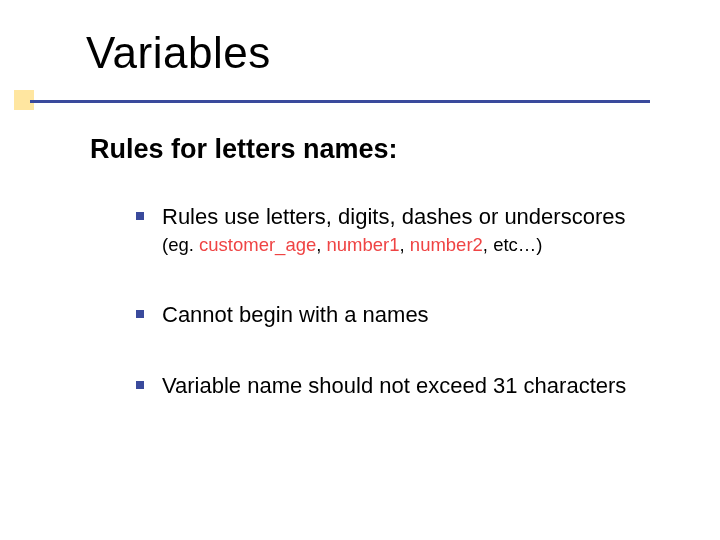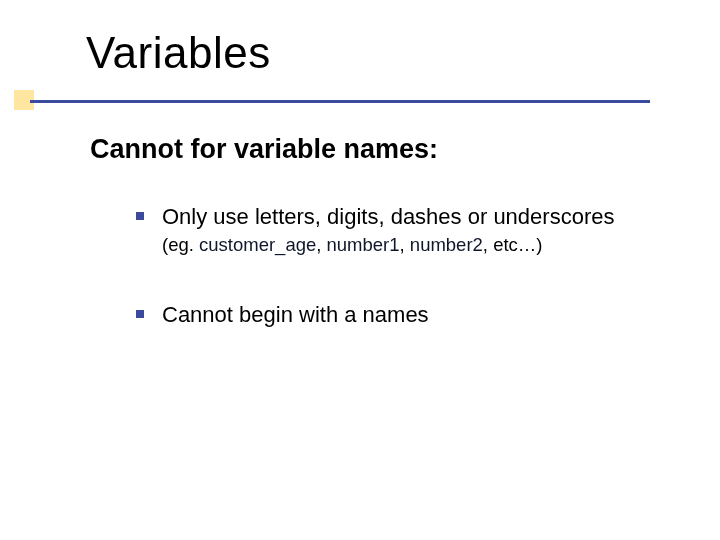--- a/index.html
+++ b/index.html
@@ -74,44 +74,48 @@
     line-height: 1.25;
   }
   .eg {
     margin-left: 26px;
     font-size: 18.5px;
     color: #000;
     margin-top: 2px;
     line-height: 1.3;
   }
   .ex {
-    color: #0f172a;
+    color: #ef4444;
   }
 </style>
 </head>
 <body>
 
 <div class="slide">
   <div class="accent-block"></div>
 
   <div class="title">Variables</div>
   <div class="title-rule"></div>
 
-  <div class="subtitle">Cannot for variable names:</div>
+  <div class="subtitle">Rules for letters names:</div>
 
   <div class="list">
 
     <div class="item">
       <div class="bullet"></div>
-      <div class="item-text">Only use letters, digits, dashes or underscores</div>
+      <div class="item-text">Rules use letters, digits, dashes or underscores</div>
       <div class="eg">
         <span>(eg. </span><span class="ex">customer_age</span>, <span class="ex">number1</span>, <span class="ex">number2</span><span>, etc…)</span>
       </div>
     </div>
 
     <div class="item">
       <div class="bullet"></div>
       <div class="item-text">Cannot begin with a names</div>
     </div>
 
+    <div class="item">
+      <div class="bullet"></div>
+      <div class="item-text">Variable name should not exceed 31 characters</div>
+    </div>
 
   </div>
 </div>
 
 </body></html>

